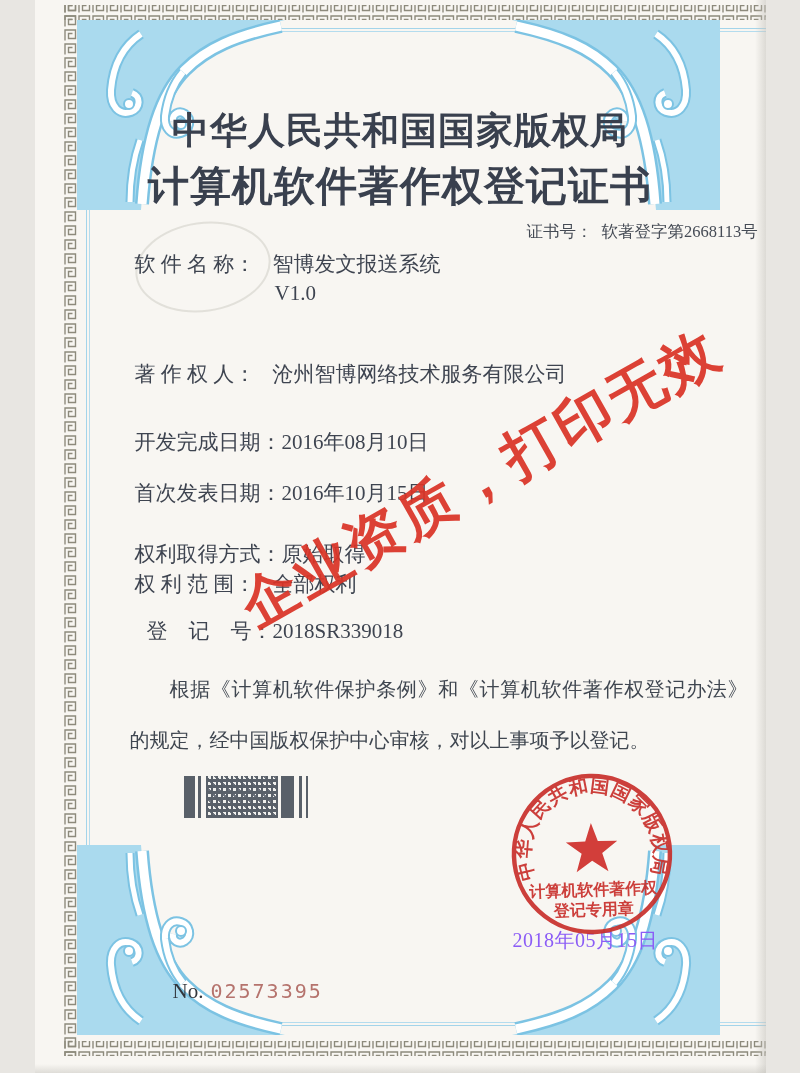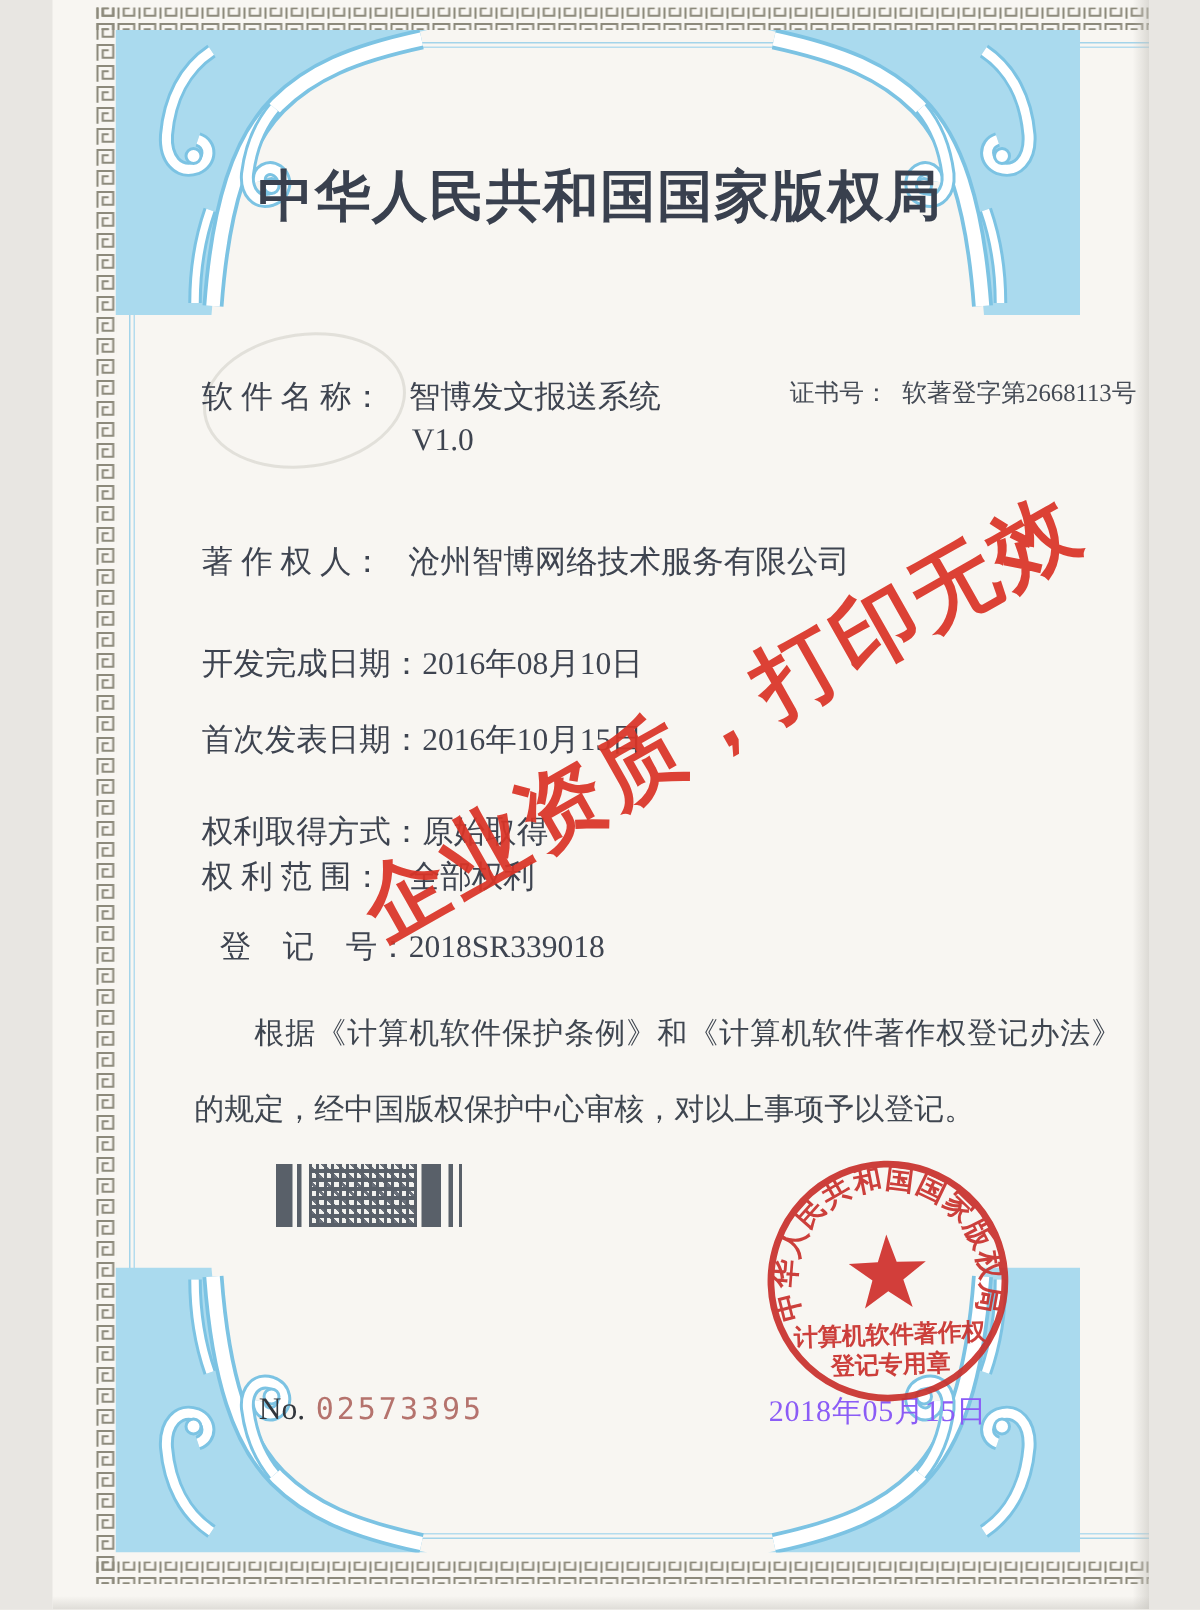--- a/index.html
+++ b/index.html
@@ -29,21 +29,21 @@
   
   .org-title{
     left:0; right:0; top:106px; text-align:center;
     font-size:37px; font-weight:600; letter-spacing:1px; color:#39404e; z-index:3;
   }
   .cert-title{
     left:0; right:0; top:159px; text-align:center;
     font-size:41px; font-weight:700; letter-spacing:1px; color:#39404e; z-index:3;
   }
   .cert-no{
-    left:492px; top:221px; font-size:16.5px; color:#454b55; z-index:3; white-space:nowrap;margin-top:30px;
+    left:492px; top:221px; font-size:16.5px; color:#454b55; z-index:3; white-space:nowrap;
   }
   .cert-no .v{margin-left:9px;}
   
   .frow{position:absolute; left:100px; font-size:21px; z-index:3; white-space:nowrap;}
   .frow .lab{display:inline-block; min-width:138px; color:#3e4450;}
   .frow .val{color:#3e4450;}
   .val2{position:absolute; left:240px; top:281px; font-size:21px; z-index:3; color:#3e4450;}
   
   .statement{
     left:95px; top:664px; width:618px; font-size:20px; line-height:51px;
@@ -68,21 +68,21 @@
       repeating-linear-gradient(45deg,#6a707a 0 2px,transparent 2px 7px);
     background-color:#f1f1ee;
   }
   .bc3{width:13px; margin-right:5px;}
   .bc4{width:3px;  margin-right:4px;}
   .bc5{width:2px;}
   
   .seal-date{left:478px; top:927px; font-size:20px; letter-spacing:.5px; color:#8b5cf6; z-index:3;}
   .seal{left:470px; top:768px; z-index:4; opacity:.92; transform:rotate(-2deg);}
   
-  .serial{left:138px; top:927px; z-index:3; white-space:nowrap;}
+  .serial{left:138px; top:979px; z-index:3; white-space:nowrap;}
   .serial .no{font-size:21px; color:#32363c;}
   .serial .num{font-size:20px; font-family:"DejaVu Sans Mono",monospace;
     color:#b5736d; letter-spacing:2px; margin-left:7px;}
   
   .emboss{left:100px; top:222px; width:132px; height:86px; border:2px solid rgba(190,188,180,.38);
     border-radius:50%; transform:rotate(-8deg); z-index:2;}
 </style>
 </head>
 <body>
 
@@ -126,20 +126,21 @@
   <svg class="orn bl" width="210" height="190" aria-hidden="true">
       <use href="#orn"></use>
     </svg>
   <svg class="orn br" width="210" height="190" aria-hidden="true">
       <use href="#orn"></use>
     </svg>
 
   <div class="abs emboss"></div>
 
   <div class="abs org-title">中华人民共和国国家版权局</div>
+  <div class="abs cert-title">计算机软件著作权登记证书</div>
   <div class="abs cert-no">
     <span>证书号：</span><span class="v">软著登字第2668113号</span>
   </div>
 
   <div class="frow" style="top:250px;">
     <span class="lab">软 件 名 称：</span><span class="val">智博发文报送系统</span>
   </div>
   <div class="val2">V1.0</div>
 
   <div class="frow" style="top:360px;">

